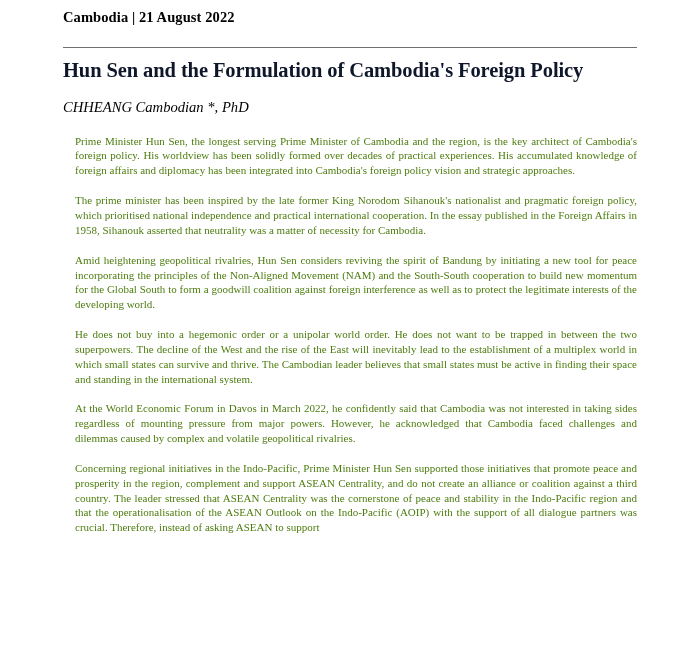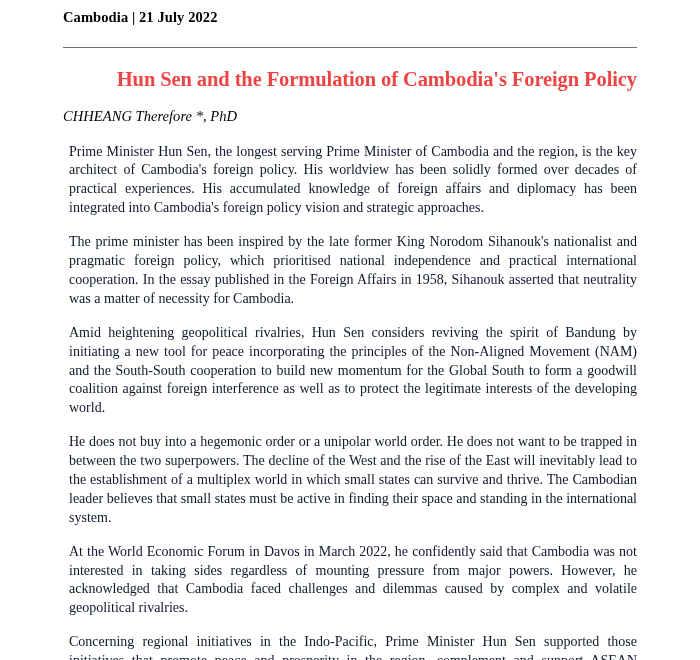--- a/index.html
+++ b/index.html
@@ -30,64 +30,63 @@
     letter-spacing: 0.1px;
     color: #000;
   }
   .rule {
     margin-top: 21px;
     border-top: 1.2px solid #6f6f6f;
     width: 100%;
     height: 0;
   }
   .title {
-    margin-top: 19px;
+    margin-top: 10px;
     font-family: "Liberation Serif", serif;
     font-weight: bold;
     font-size: 20.5px;
     line-height: 1.2;
     letter-spacing: -0.1px;
-    color: #ef4444;
-    text-align: right;
+    color: #0f172a;
   }
   .author {
     margin-top: 16px;
     font-family: "Liberation Serif", serif;
     font-style: italic;
     font-size: 14.6px;
     color: #000;
   }
   .body-copy {
     margin-top: 18px;
   }
   .para {
-    margin: 0 0 15px 6px;
+    margin: 0 0 15px 12px;
     font-family: "Liberation Serif", serif;
-    font-size: 14px;
+    font-size: 11px;
     line-height: 1.35;
     text-align: justify;
     text-justify: inter-word;
-    color: #0f172a;
+    color: #4d7c0f;
   }
   .para:last-child {
     margin-bottom: 0;
   }
 </style>
 </head>
 <body>
 
 <div class="page">
 
-  <div class="kicker">Cambodia | 21 July 2022</div>
+  <div class="kicker">Cambodia | 21 August 2022</div>
 
   <div class="rule"></div>
 
   <h1 class="title">Hun Sen and the Formulation of Cambodia's Foreign Policy</h1>
 
-  <div class="author">CHHEANG Therefore *, PhD</div>
+  <div class="author">CHHEANG Cambodian *, PhD</div>
 
   <div class="body-copy">
     <p class="para">Prime Minister Hun Sen, the longest serving Prime Minister of Cambodia and the region, is the key architect of Cambodia's foreign policy. His worldview has been solidly formed over decades of practical experiences. His accumulated knowledge of foreign affairs and diplomacy has been integrated into Cambodia's foreign policy vision and strategic approaches.</p>
     <p class="para">The prime minister has been inspired by the late former King Norodom Sihanouk's nationalist and pragmatic foreign policy, which prioritised national independence and practical international cooperation. In the essay published in the Foreign Affairs in 1958, Sihanouk asserted that neutrality was a matter of necessity for Cambodia.</p>
     <p class="para">Amid heightening geopolitical rivalries, Hun Sen considers reviving the spirit of Bandung by initiating a new tool for peace incorporating the principles of the Non-Aligned Movement (NAM) and the South-South cooperation to build new momentum for the Global South to form a goodwill coalition against foreign interference as well as to protect the legitimate interests of the developing world.</p>
     <p class="para">He does not buy into a hegemonic order or a unipolar world order. He does not want to be trapped in between the two superpowers. The decline of the West and the rise of the East will inevitably lead to the establishment of a multiplex world in which small states can survive and thrive. The Cambodian leader believes that small states must be active in finding their space and standing in the international system.</p>
     <p class="para">At the World Economic Forum in Davos in March 2022, he confidently said that Cambodia was not interested in taking sides regardless of mounting pressure from major powers. However, he acknowledged that Cambodia faced challenges and dilemmas caused by complex and volatile geopolitical rivalries.</p>
     <p class="para">Concerning regional initiatives in the Indo-Pacific, Prime Minister Hun Sen supported those initiatives that promote peace and prosperity in the region, complement and support ASEAN Centrality, and do not create an alliance or coalition against a third country. The leader stressed that ASEAN Centrality was the cornerstone of peace and stability in the Indo-Pacific region and that the operationalisation of the ASEAN Outlook on the Indo-Pacific (AOIP) with the support of all dialogue partners was crucial. Therefore, instead of asking ASEAN to support</p>
   </div>
 

